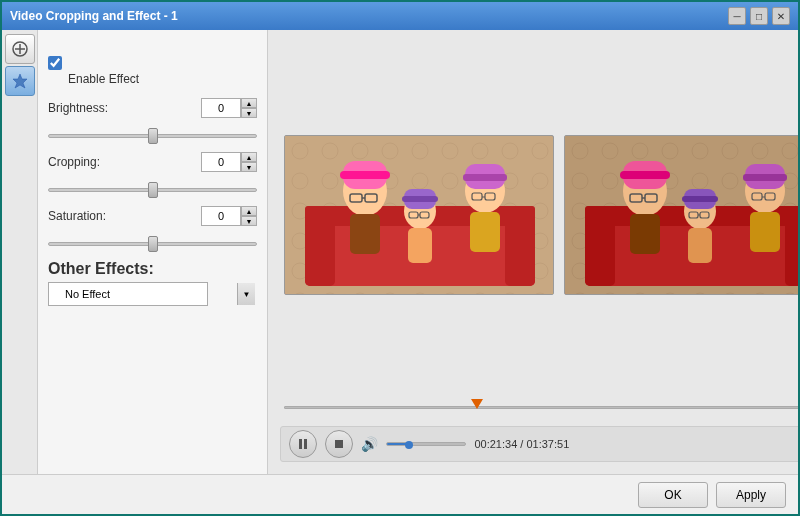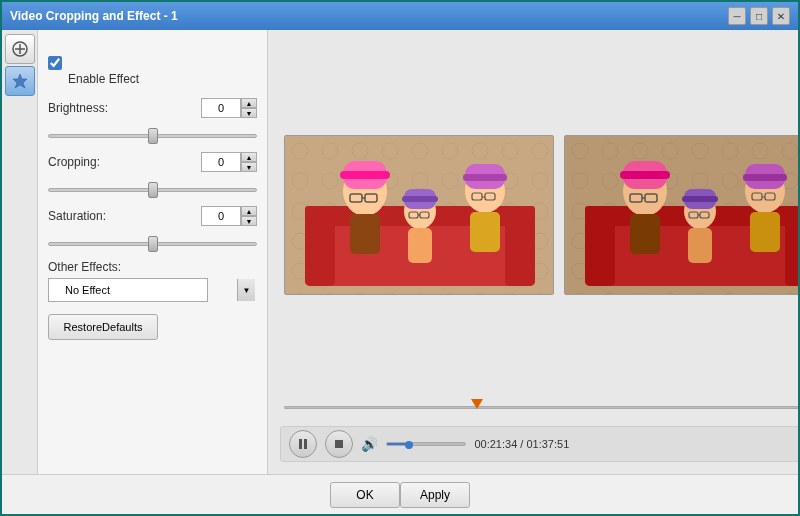--- a/index.html
+++ b/index.html
@@ -196,23 +196,24 @@
       -webkit-appearance: none;
       width: 10px;
       height: 16px;
       background: linear-gradient(to bottom, #e0e0e0, #b0b0b0);
       border: 1px solid #888;
       border-radius: 2px;
       cursor: pointer;
     }
 
     .other-effects-label {
-      font-size: 12px;
+      font-size: 16px;
       color: #333;
       margin-top: 0;
+      font-weight: bold;
     }
 
     .dropdown-container {
       position: relative;
     }
 
     .dropdown {
       width: 160px;
       height: 24px;
       border: 1px solid #aaa;
@@ -393,22 +394,23 @@
       white-space: nowrap;
     }
 
     
     .bottom-bar {
       height: 40px;
       background: #f0f0f0;
       border-top: 1px solid #ccc;
       display: flex;
       align-items: center;
-      justify-content: center;
+      justify-content: flex-end;
       padding: 0 12px;
+      gap: 8px;
       flex-shrink: 0;
     }
 
     .action-btn {
       width: 70px;
       height: 26px;
       border: 1px solid #aaa;
       background: linear-gradient(to bottom, #f5f5f5, #e0e0e0);
       font-size: 12px;
       cursor: pointer;
@@ -515,21 +517,20 @@
               <option>Invert</option>
               <option>Emboss</option>
               <option>Edge</option>
               <option>Noise</option>
             </select>
             <div class="dropdown-arrow">▼</div>
           </div>
         </div>
       </div>
 
-      <button class="restore-btn">RestoreDefaults</button>
 
     </div>
 
     <div class="right-panel">
 
       <div class="preview-area">
 
         <div class="video-preview preview-left">
           <svg width="270" height="160" viewBox="0 0 270 160">
 

